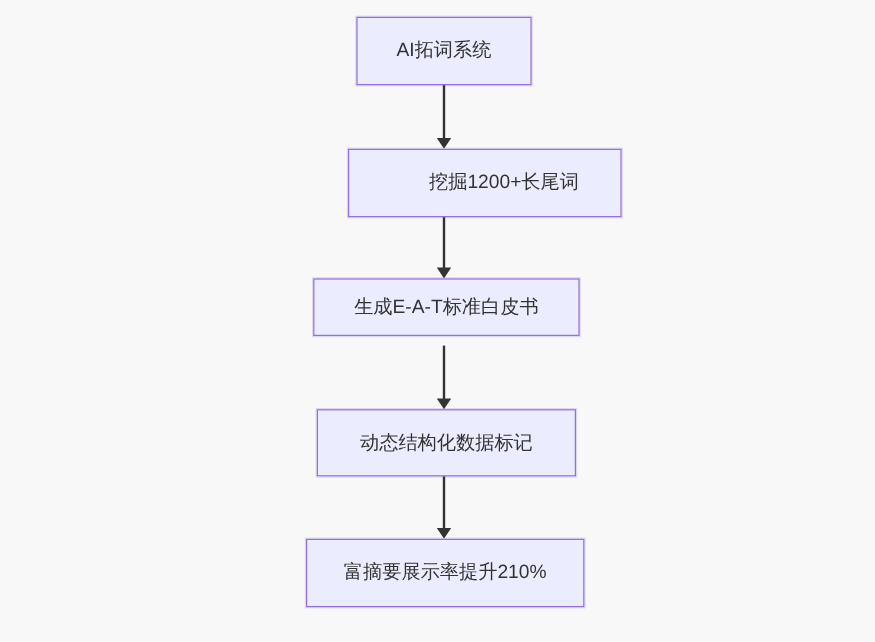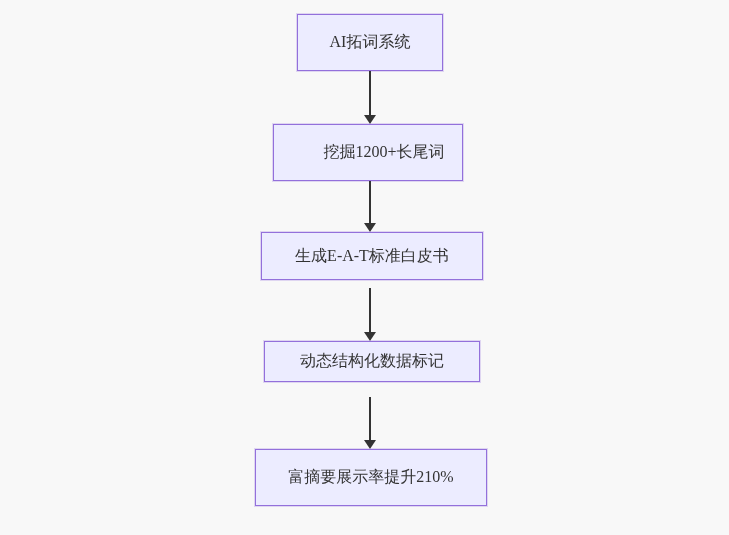--- a/index.html
+++ b/index.html
@@ -2,21 +2,21 @@
 <html style="--bg: #f8f8f8; --node-fill: #ECECFF; --node-border: #9370DB; --arrow: #333333; --text: #333333;"><head>
 <meta charset="utf-8">
 <style>
   :root {
     --bg: #f8f8f8;
     --node-fill: #ECECFF;
     --node-border: #9370DB;
     --arrow: #333333;
     --text: #333333;
   }
-  * { box-sizing: border-box; margin: 0; padding: 0; font-family: Liberation Serif, serif; }
+  * { box-sizing: border-box; margin: 0; padding: 0; }
   html, body {
     width: 729px;
     height: 535px;
     overflow: hidden;
     background: var(--bg);
     font-family: "Liberation Sans", sans-serif;
   }
   .canvas {
     position: relative;
     width: 729px;
@@ -29,23 +29,23 @@
     box-shadow: 0 0 0 1px rgba(147,112,219,0.25);
     color: var(--text);
     font-size: 16px;
     display: flex;
     align-items: center;
     justify-content: center;
     text-align: center;
     white-space: nowrap;
   }
   .node-0 { left: 297px; top: 14px;  width: 146px; height: 57px; }
-  .node-1 { left: 273px; top: 124px; width: 190px; height: 57px; padding-left: 32px; }
+  .node-1 { left: 290px; top: 124px; width: 228px; height: 57px; padding-left: 32px; }
   .node-2 { left: 261px; top: 232px; width: 222px; height: 48px; }
-  .node-3 { left: 264px; top: 341px; width: 216px; height: 41px; }
+  .node-3 { left: 264px; top: 341px; width: 216px; height: 56px; }
   .node-4 { left: 255px; top: 449px; width: 232px; height: 57px; text-align: center; }
 
   .edge {
     position: absolute;
     width: 14px;
     margin-left: -7px;
   }
   .edge-0 { left: 370px; top: 71px;  height: 53px; }
   .edge-1 { left: 370px; top: 181px; height: 51px; }
   .edge-2 { left: 370px; top: 288px; height: 53px; }

